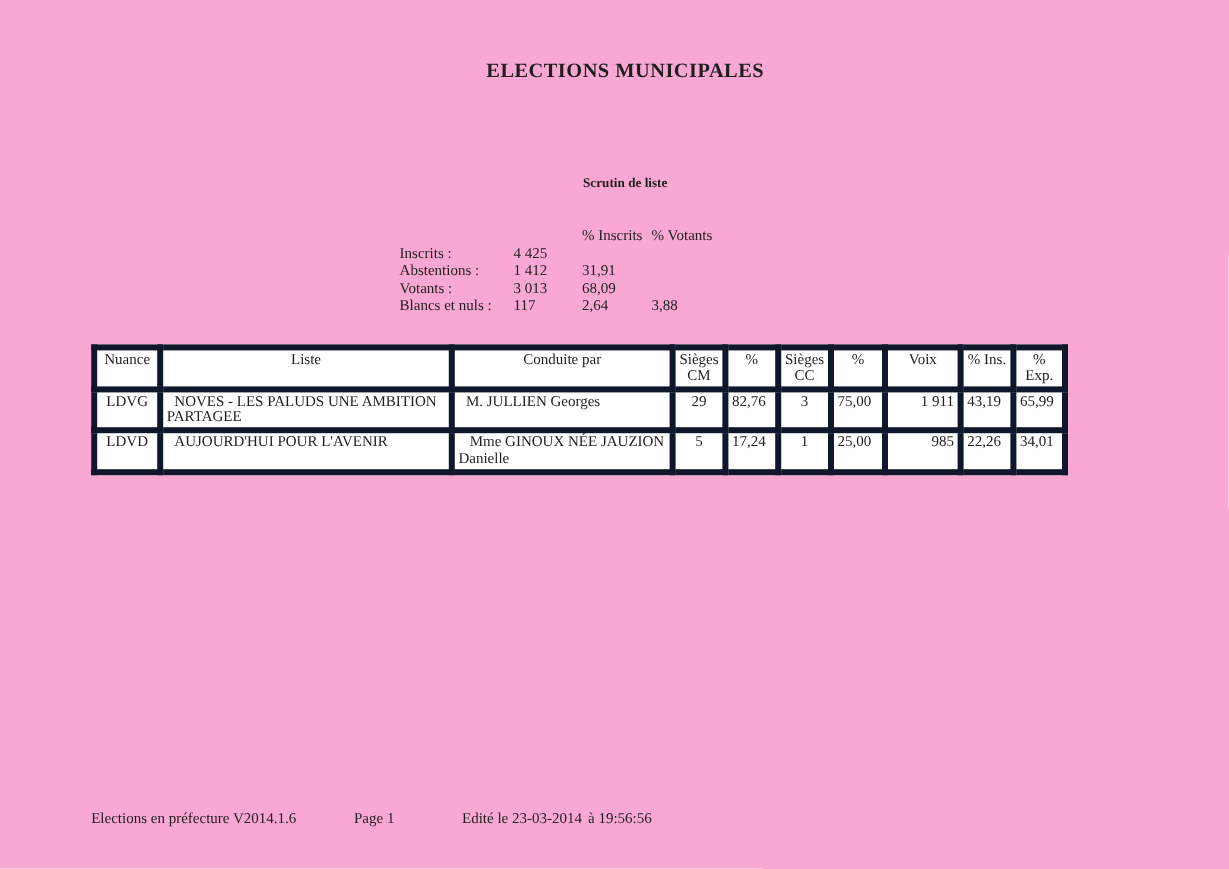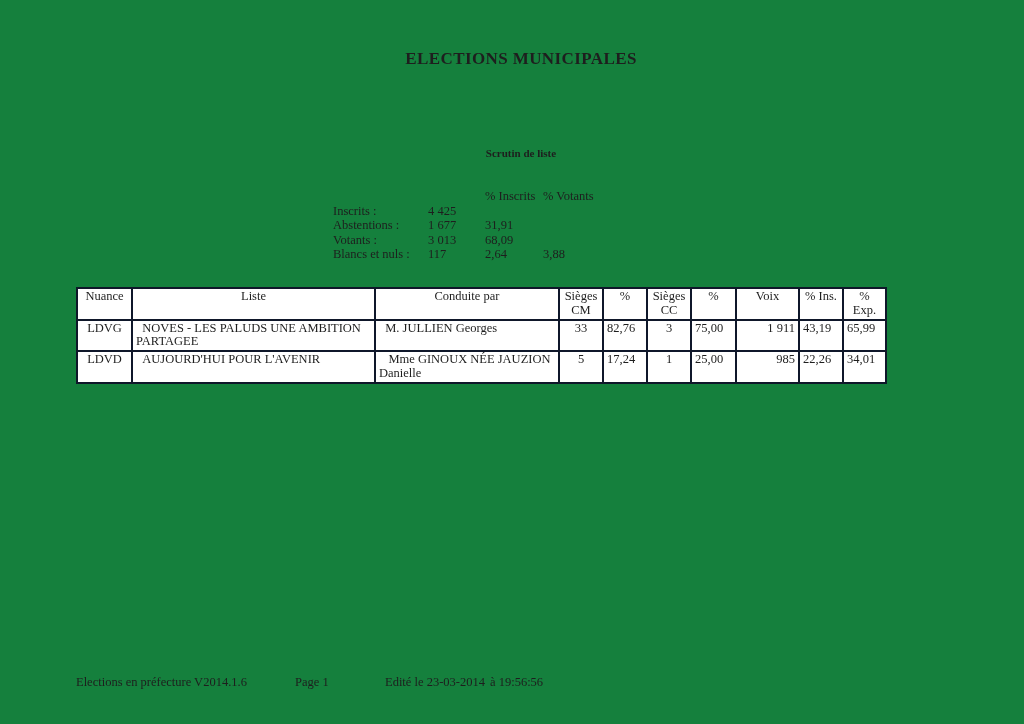--- a/index.html
+++ b/index.html
@@ -1,18 +1,18 @@
 <!DOCTYPE html>
 <html><head>
 <meta charset="utf-8">
 <style>
   * { margin:0; padding:0; box-sizing:border-box; }
   html,body { background:#ffffff; }
   .page {
-    position:relative; width:1024px; height:724px; background:#15803d;
+    position:relative; width:1024px; height:724px; background:#f9a8d4;
     font-family:"Liberation Serif", serif; color:#1e1e1e; overflow:hidden;
   }
   .doc-title {
     position:absolute; top:49px; left:68px; width:906px;
     text-align:center; font-size:17px; font-weight:bold; letter-spacing:.4px;
   }
   .doc-subtitle {
     position:absolute; top:68px; left:68px; width:906px;
     text-align:center; font-size:15px; font-weight:bold;
   }
@@ -37,21 +37,21 @@
   table.stats td { padding:0; height:14.4px; line-height:14.4px; white-space:nowrap; }
   table.stats tr.stats-head td { height:15px; line-height:15px; }
   .w-label { width:95px; } .w-val { width:57px; } .w-pi { width:58px; } .w-pv { width:58px; }
 
   table.results {
     position:absolute; left:76px; top:287px; width:809px;
     border-collapse:collapse; table-layout:fixed; font-size:12.5px;
     background:#ffffff;
   }
   table.results th, table.results td {
-    border:2px solid #0f172a; vertical-align:top;
+    border:5px solid #0f172a; vertical-align:top;
     padding:1px 3px; line-height:13.8px; overflow:hidden;margin-top:44px;
   }
   table.results th { font-weight:normal; text-align:center; white-space:pre-line; height:28px; }
   table.results tr.row-1 td { height:31px; }
   table.results tr.row-2 td { height:30px; }
   td.c-center { text-align:center; }
   td.c-pre { white-space:pre-wrap; text-align:left; }
   td.c-left { text-align:left; }
   td.c-voix { text-align:right; padding-right:15px; }
 
@@ -83,21 +83,21 @@
       <td>% Votants</td>
     </tr>
     <tr>
       <td>Inscrits :</td>
       <td>4 425</td>
       <td></td>
       <td></td>
     </tr>
     <tr>
       <td>Abstentions :</td>
-      <td>1 677</td>
+      <td>1 412</td>
       <td>31,91</td>
       <td></td>
     </tr>
     <tr>
       <td>Votants :</td>
       <td>3 013</td>
       <td>68,09</td>
       <td></td>
     </tr>
     <tr>
@@ -135,21 +135,21 @@
       <th>%</th>
       <th>Voix</th>
       <th>% Ins.</th>
       <th>% Exp.</th>
     </tr>
     <tr class="row-1">
       <td class="c-center">LDVG</td>
       <td class="c-pre">  NOVES - LES PALUDS UNE AMBITION
 PARTAGEE</td>
       <td class="c-pre">  M. JULLIEN Georges</td>
-      <td class="c-center">33</td>
+      <td class="c-center">29</td>
       <td class="c-left">82,76</td>
       <td class="c-center">3</td>
       <td class="c-left">75,00</td>
       <td class="c-voix">1 911</td>
       <td class="c-left">43,19</td>
       <td class="c-left">65,99</td>
     </tr>
     <tr class="row-2">
       <td class="c-center">LDVD</td>
       <td class="c-pre">  AUJOURD'HUI POUR L'AVENIR</td>

